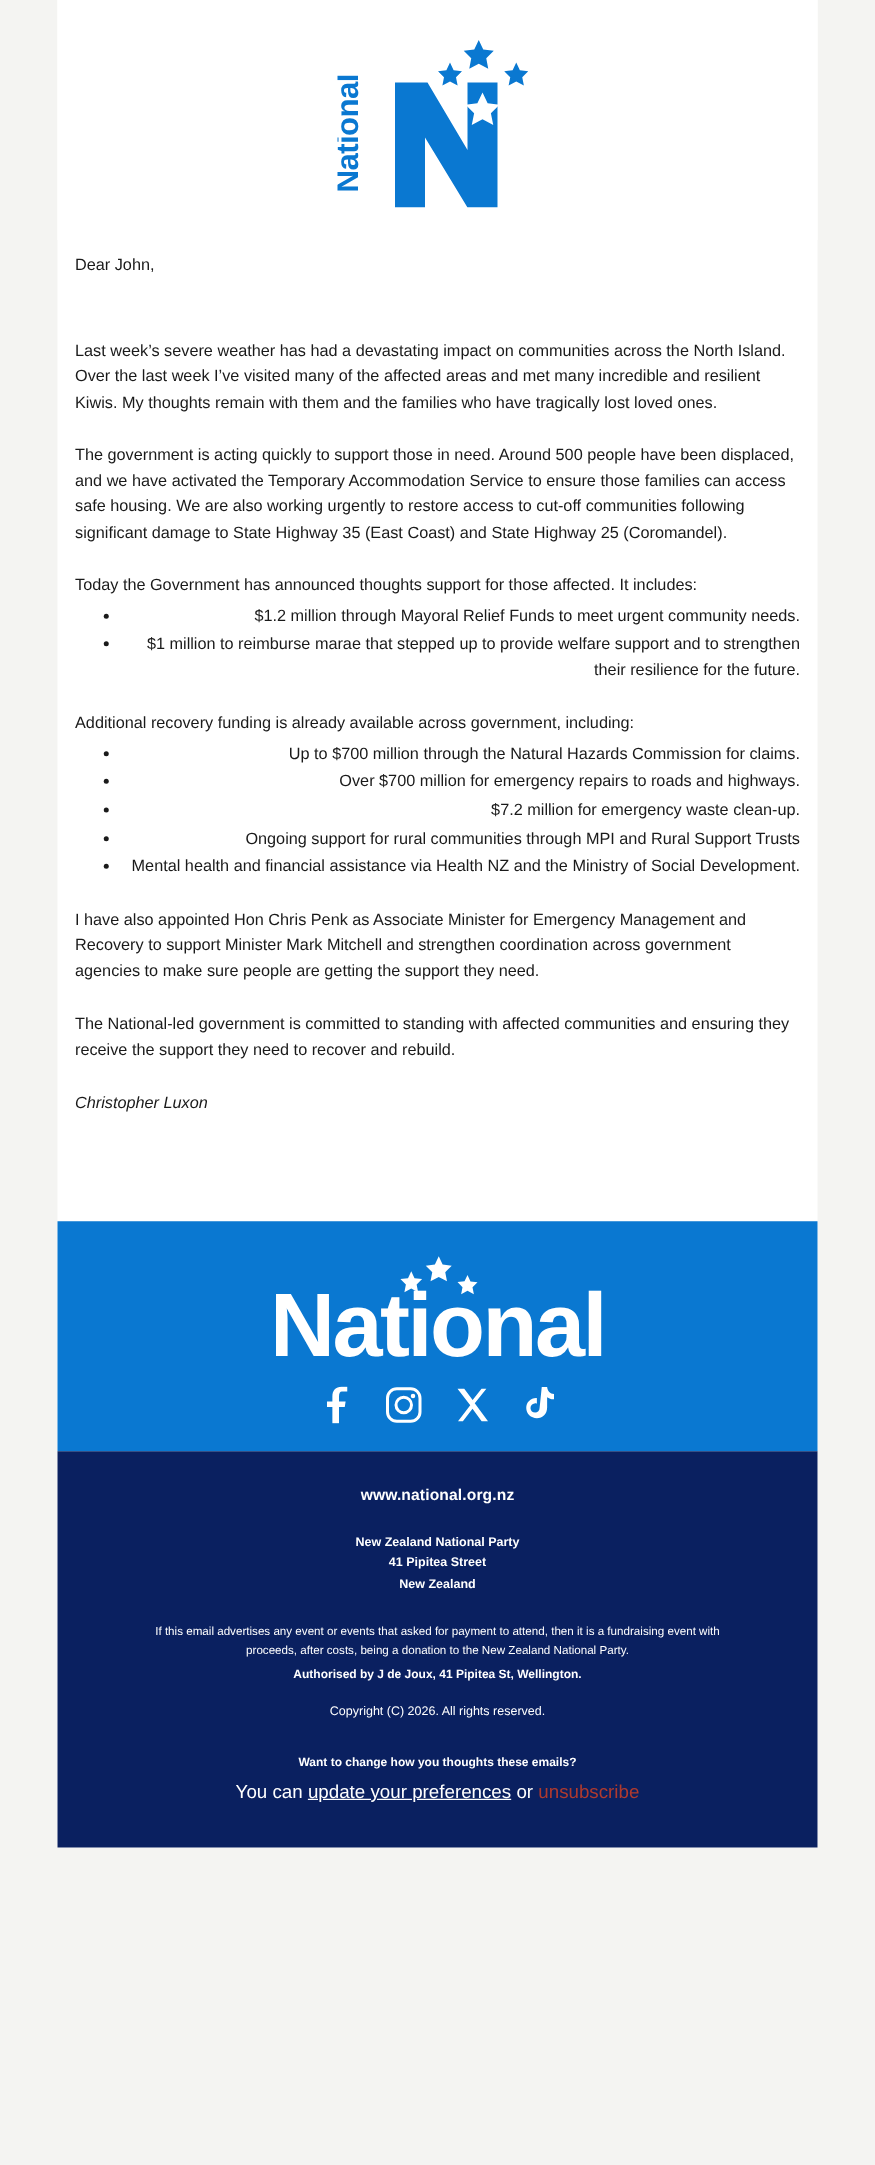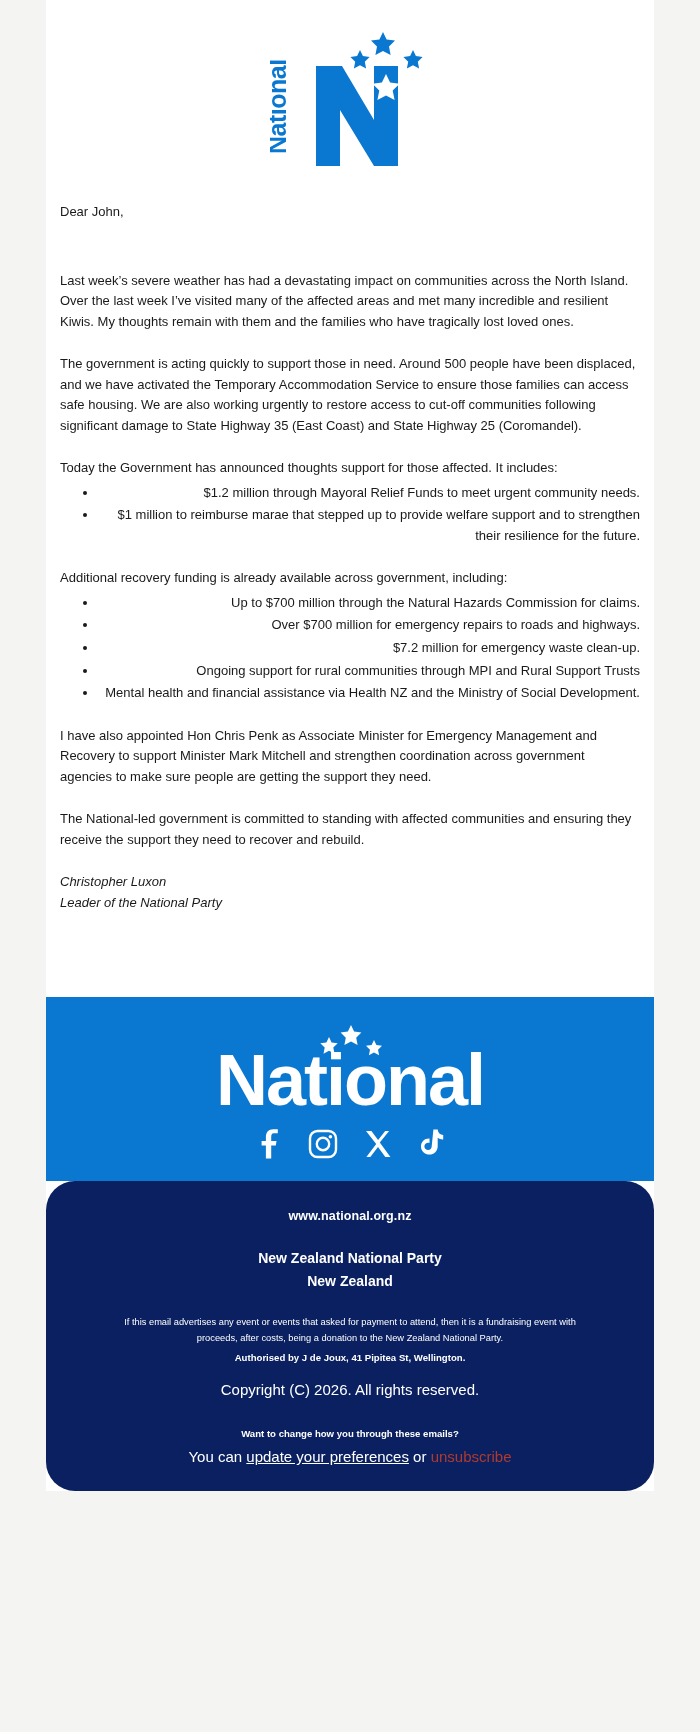--- a/index.html
+++ b/index.html
@@ -73,50 +73,49 @@
     align-items: center;
     gap: 26px;
   }
   .social-row svg { display: block; }
 
   
   .footer-navy {
     background: #0a2060;
     color: #ffffff;
     text-align: center;
-    padding: 28px 60px 26px 60px;
+    padding: 28px 60px 36px 60px;
     box-sizing: border-box;
-    border-radius: 29px;
   }
   .footer-site {
     font-size: 12.5px;
     font-weight: bold;
     letter-spacing: 0.1px;
     margin-bottom: 24px;
   }
   .footer-address {
-    font-size: 14px;
+    font-size: 10px;
     font-weight: bold;
     line-height: 1.65;
     margin-bottom: 22px;
   }
   .footer-address span { display: block; }
   .footer-disclaimer {
     font-size: 9.3px;
     line-height: 1.62;
     margin-bottom: 4px;
   }
   .footer-auth {
     font-size: 9.6px;
     font-weight: bold;
     line-height: 1.62;
     margin-bottom: 16px;
   }
   .footer-copy {
-    font-size: 15px;
+    font-size: 10px;
     margin-bottom: 30px;
   }
   .footer-change {
     font-size: 9.6px;
     font-weight: bold;
     margin-bottom: 9px;
   }
   .footer-prefs {
     font-size: 15px;
   }
@@ -175,21 +174,20 @@
         <li>Ongoing support for rural communities through MPI and Rural Support Trusts</li>
         <li>Mental health and financial assistance via Health NZ and the Ministry of Social Development.</li>
       </ul>
 
       <p>I have also appointed Hon Chris Penk as Associate Minister for Emergency Management and Recovery to support Minister Mark Mitchell and strengthen coordination across government agencies to make sure people are getting the support they need.</p>
 
       <p>The National-led government is committed to standing with affected communities and ensuring they receive the support they need to recover and rebuild.</p>
 
       <p class="sig-block">
         <span class="sig-line">Christopher Luxon</span>
-        <span class="sig-line">Leader of the National Party</span>
       </p>
 
       <div class="letter-tail"></div>
     </div>
 
     <div class="footer-blue">
       <span>
         <svg class="footer-wordmark" width="330" height="92" viewBox="0 0 330 92" xmlns="http://www.w3.org/2000/svg" aria-label="National">
           <path d="M166 2 l3.1 6.6 7.3 0.9 -5.2 5.2 1.4 7.3 -6.6 -3.5 -6.6 3.5 1.4 -7.3 -5.2 -5.2 7.3 -0.9 Z" fill="#ffffff"></path>
           <path d="M144 14 l2.6 5.5 6.1 0.7 -4.4 4.4 1.2 6.1 -5.5 -2.9 -5.5 2.9 1.2 -6.1 -4.4 -4.4 6.1 -0.7 Z" fill="#ffffff"></path>
@@ -223,27 +221,28 @@
         </a>
       </div>
     </div>
 
     <div class="footer-navy">
 
       <div class="footer-site">www.national.org.nz</div>
 
       <div class="footer-address">
         <span>New Zealand National Party</span>
+        <span>41 Pipitea Street</span>
         <span>New Zealand</span>
       </div>
 
       <div class="footer-disclaimer">If this email advertises any event or events that asked for payment to attend, then it is a fundraising event with proceeds, after costs, being a donation to the New Zealand National Party.</div>
       <div class="footer-auth">Authorised by J de Joux, 41 Pipitea St, Wellington.</div>
       <div class="footer-copy">Copyright (C) 2026. All rights reserved.</div>
 
-      <div class="footer-change">Want to change how you through these emails?</div>
+      <div class="footer-change">Want to change how you thoughts these emails?</div>
       <div class="footer-prefs">
         <span>You can </span><a href="#">update your preferences</a><span> or </span><a href="#" class="unsub">unsubscribe</a>
       </div>
     </div>
 
   </div>
 </div>
 
 </body></html>

